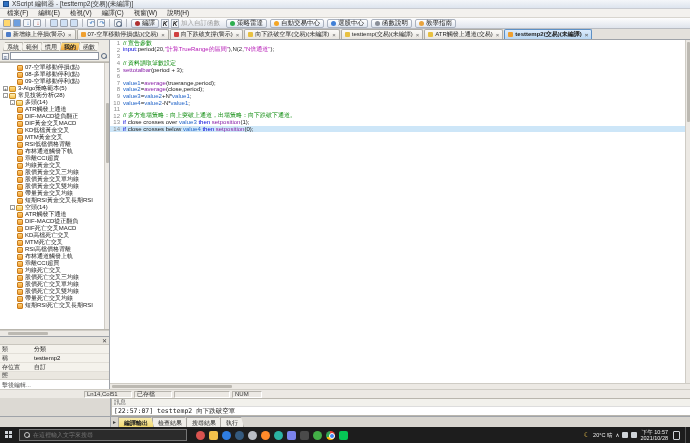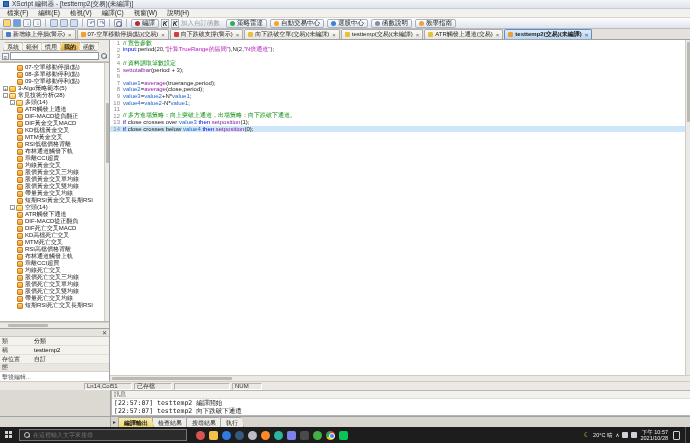--- a/index.html
+++ b/index.html
@@ -451,22 +451,21 @@
       <div class="scell">已存檔</div>
       <div class="scell"></div>
       <div class="scell">NUM</div>
     </div>
 
   <div class="outrow">
     <div class="out-left"></div>
     <div class="output">
       <div class="out-head">訊息</div>
       <div id="loglines">
-          <div class="log">[22:57:07] testtemp2 編譯開始</div>
-          <div class="log">[22:57:07] testtemp2 向下跌破下通道</div>
+          <div class="log">[22:57:07] testtemp2 向下跌破空單</div>
         </div>
     </div>
   </div>
 
   <div class="btabsrow">
     <div class="out-left" style="height:11px;border-top:1px solid #9fa3a9"></div>
     <div class="btabs" id="btabs">
       <span class="btab-arrow">▸</span>
     <div class="btab active">編譯輸出</div>
         <div class="btab">檢查結果</div>

